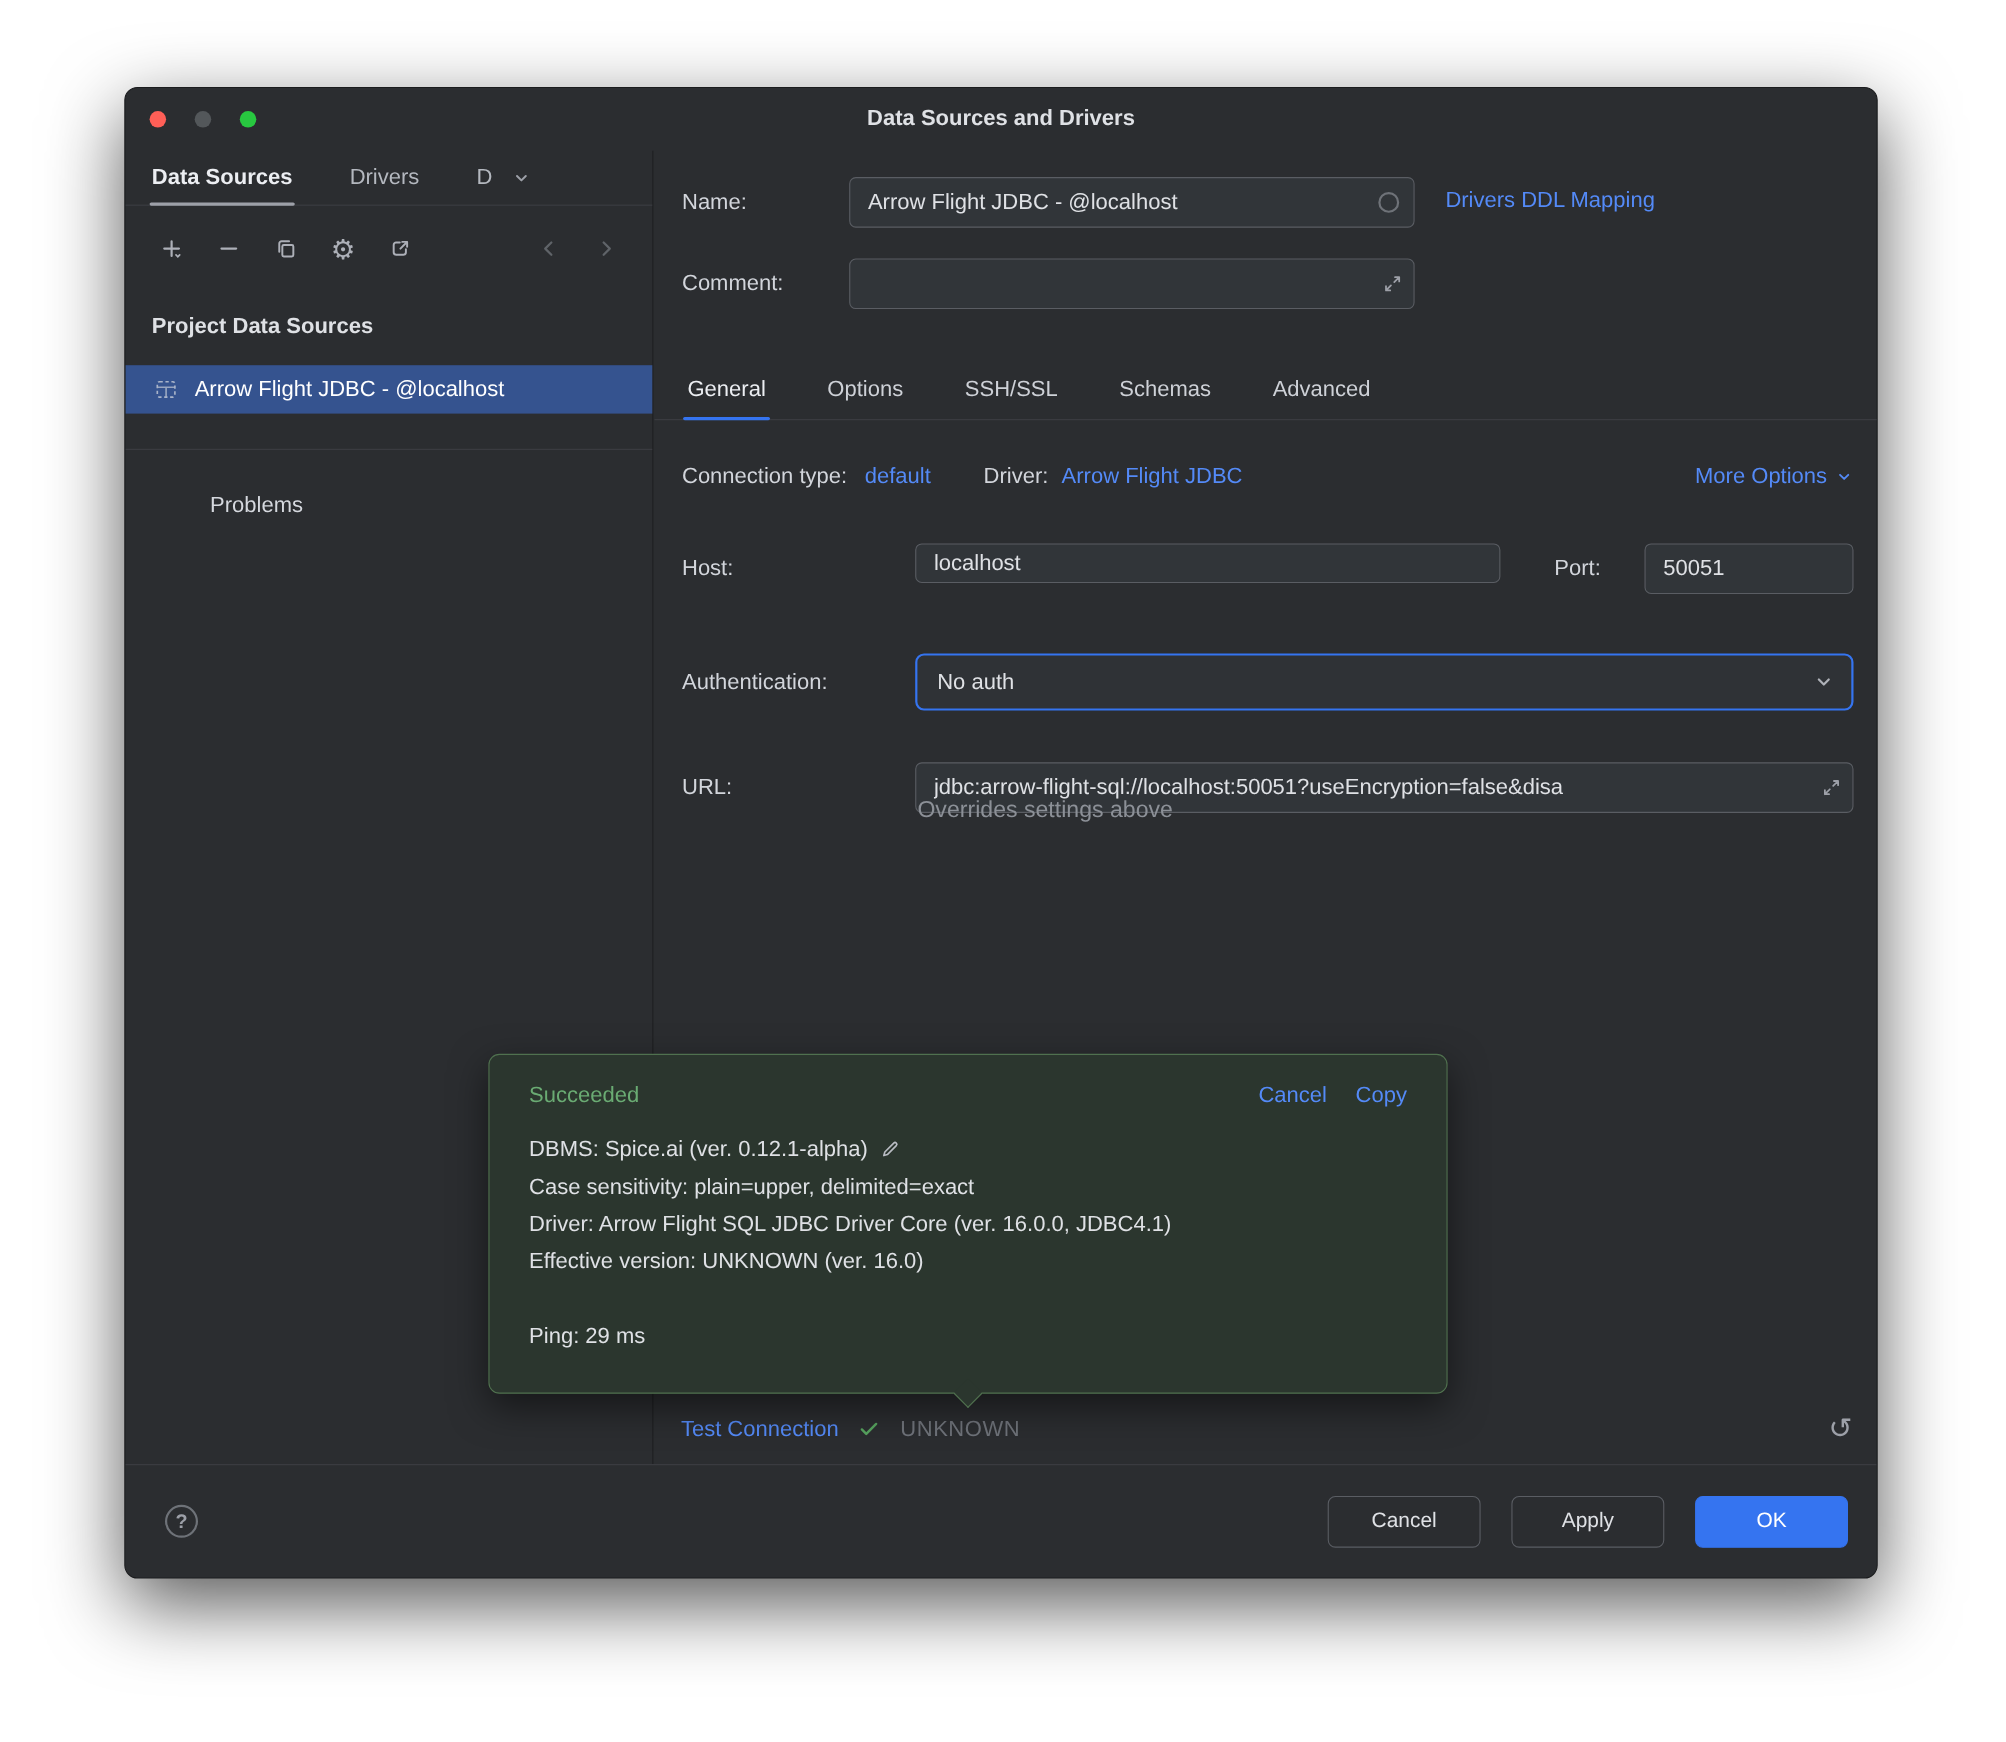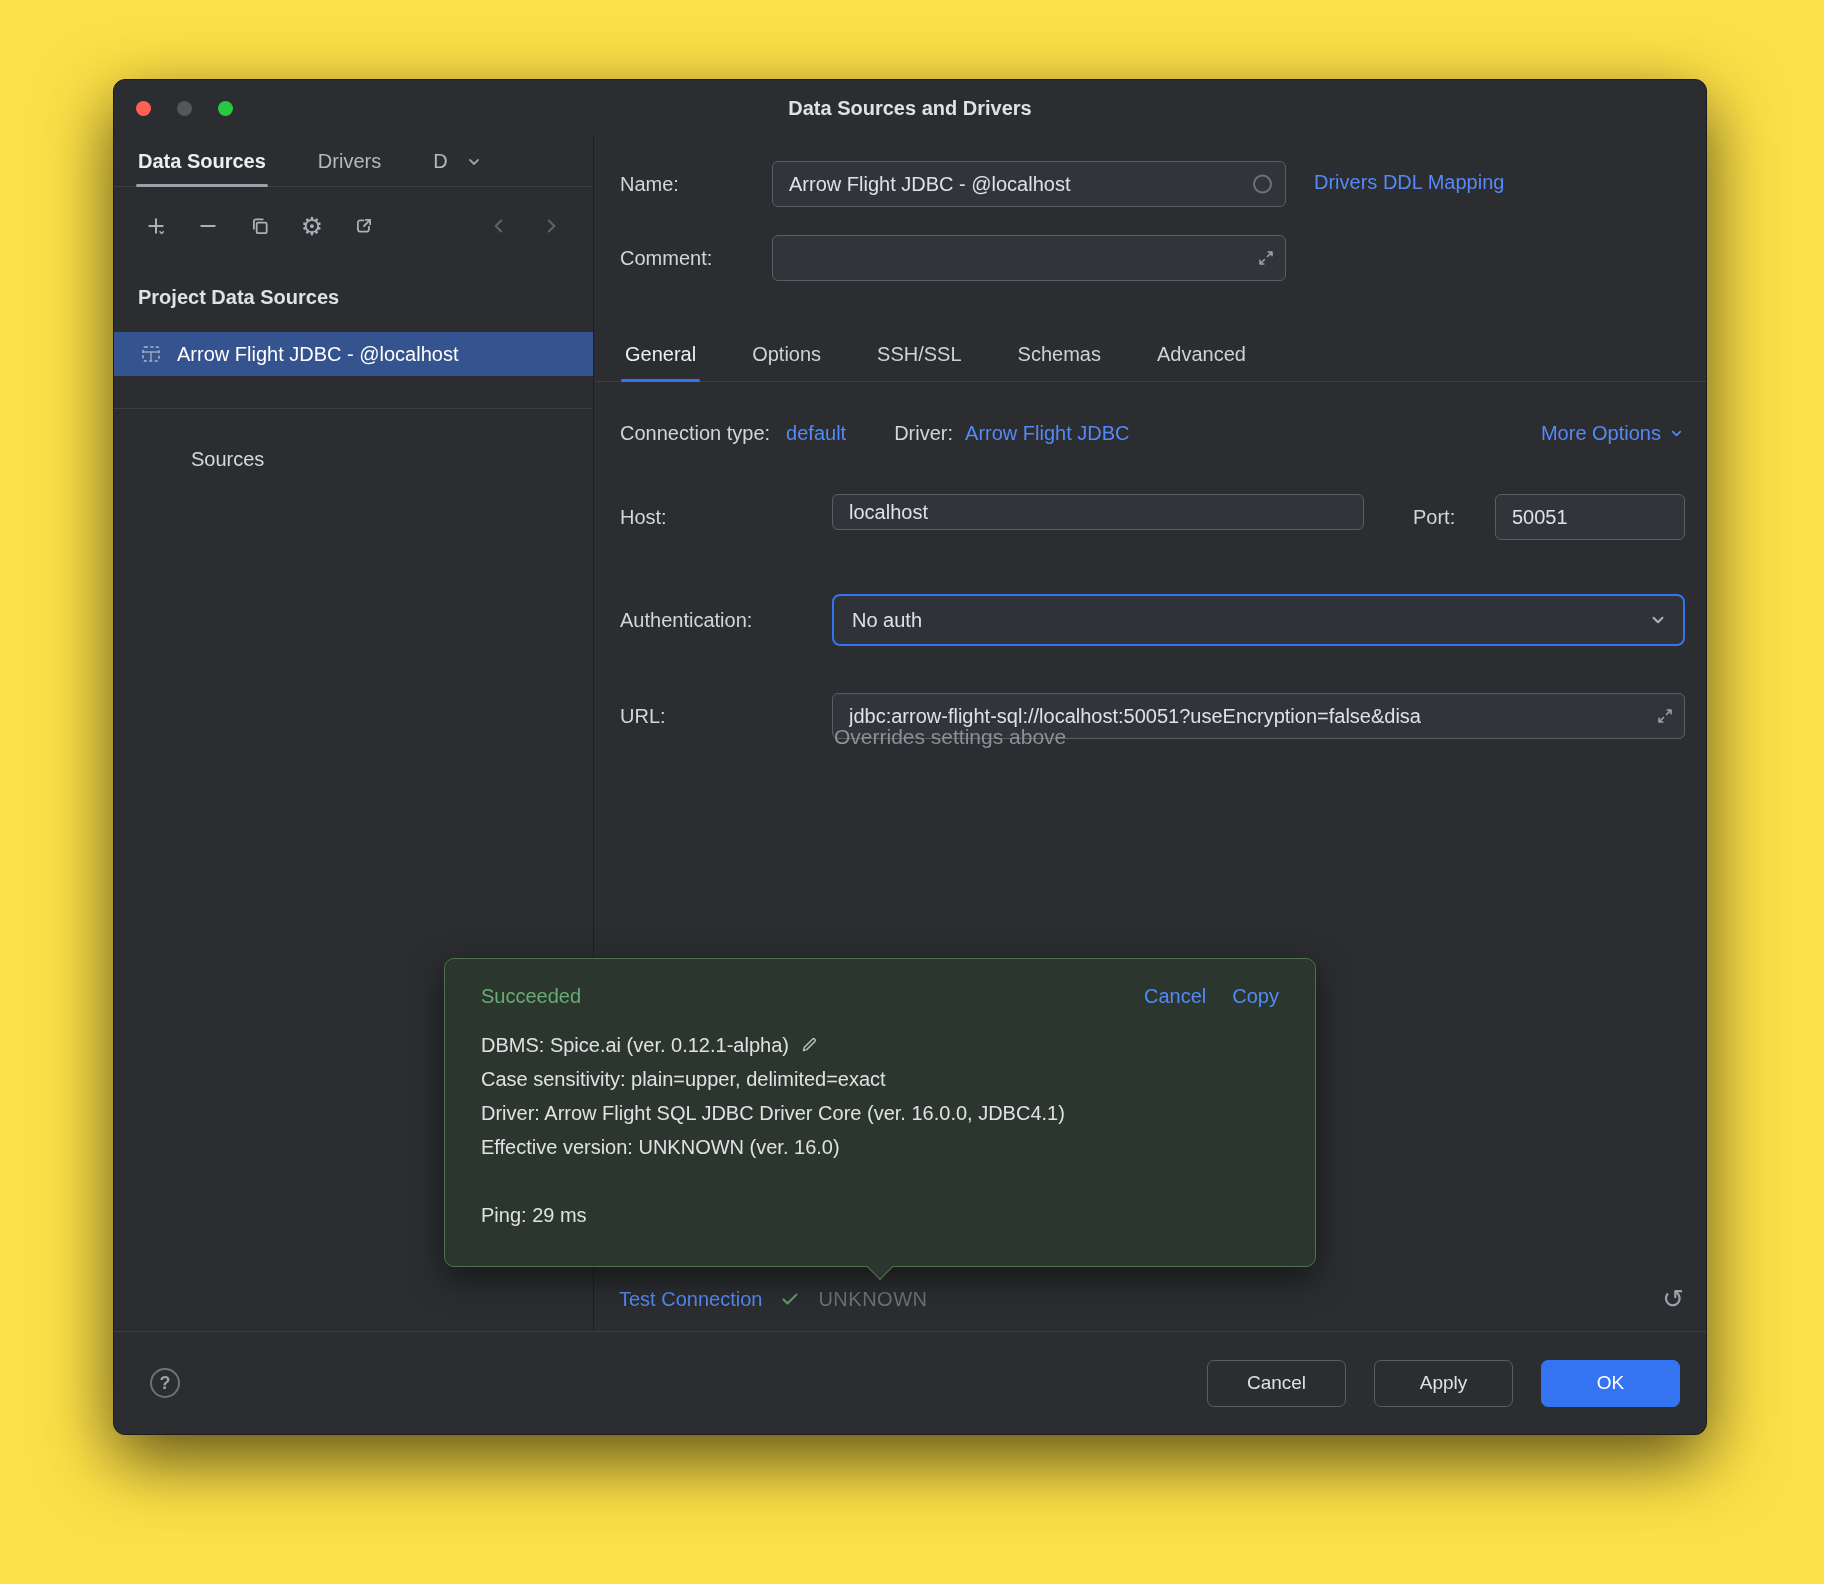--- a/index.html
+++ b/index.html
@@ -1,17 +1,17 @@
 <!DOCTYPE html>
 <html><head>
 <meta charset="utf-8">
 <style>
   html,body{margin:0;padding:0;background:#000;}
   body{width:1824px;height:1584px;font-family:"Liberation Sans","DejaVu Sans",sans-serif;}
-  .screen{position:relative;width:1824px;height:1584px;overflow:hidden;background:#fde047;}
+  .screen{position:relative;width:1824px;height:1584px;overflow:hidden;background:#ffffff;}
   .window{position:absolute;left:113px;top:79px;width:1594px;height:1356px;background:#2b2d30;
           border:1px solid #1b1c1e;border-radius:12px;box-shadow:0 24px 70px rgba(0,0,0,.65);overflow:hidden;box-sizing:border-box;}
   
   .titlebar{position:absolute;left:0;top:0;right:0;height:57px;display:flex;align-items:center;justify-content:center;}
   .lights{position:absolute;left:22px;top:0;height:57px;display:flex;align-items:center;gap:26px;}
   .light{width:15px;height:15px;border-radius:50%;}
   .light.red{background:#ff5f57;} .light.mid{background:#53575a;} .light.green{background:#28c840;}
   .title{font-size:20px;font-weight:700;color:#dfe1e5;}
   
   .body{position:absolute;left:0;top:57px;right:0;bottom:103px;}
@@ -174,21 +174,21 @@
           <span class="ds-icon">
             <svg width="22" height="22" viewBox="0 0 22 22" fill="none" stroke="currentColor" stroke-width="1.5">
                 <rect x="3" y="4" width="16" height="14" rx="2" stroke-dasharray="3 2.4"></rect>
                 <path d="M3 9h16M11 9v9" opacity="0.85"></path>
               </svg>
           </span>
           <span>Arrow Flight JDBC - @localhost</span>
         </div>
 
         <div class="side-divider"></div>
-        <div class="problems">Sources</div>
+        <div class="problems">Problems</div>
       </aside>
 
       <main class="main">
 
         <div class="lbl" id="lbl-name">Name:</div>
         <div class="field" id="name-field">
           <input value="Arrow Flight JDBC - @localhost" style="">
           <span class="ring"></span>
         </div>
         <a class="" id="ddl-link">Drivers DDL Mapping</a>

